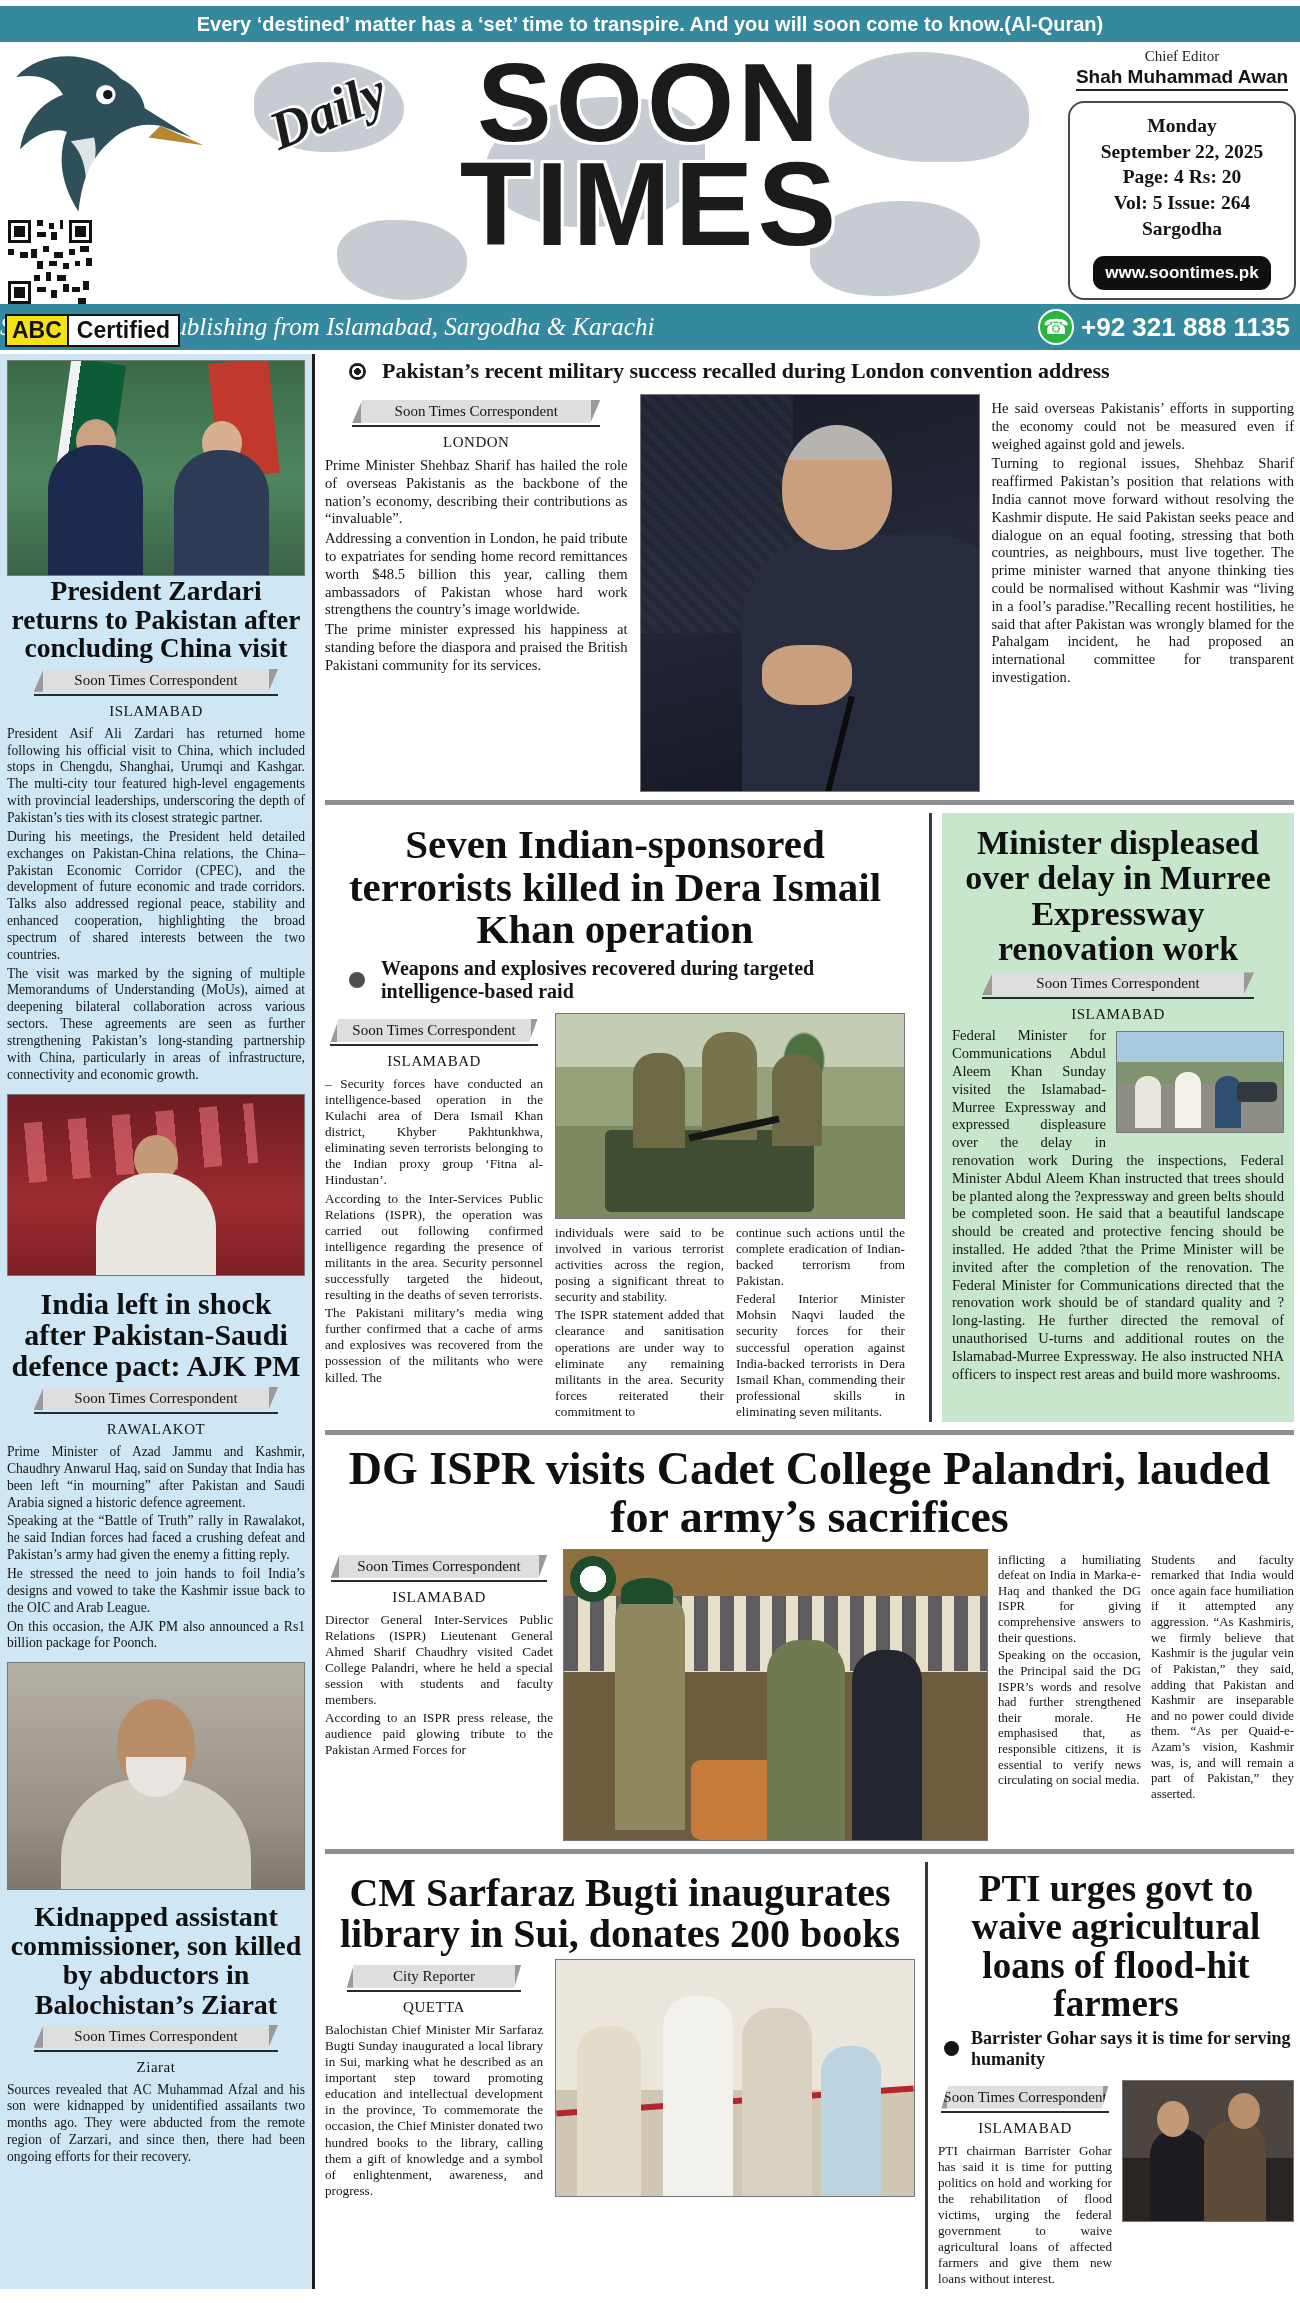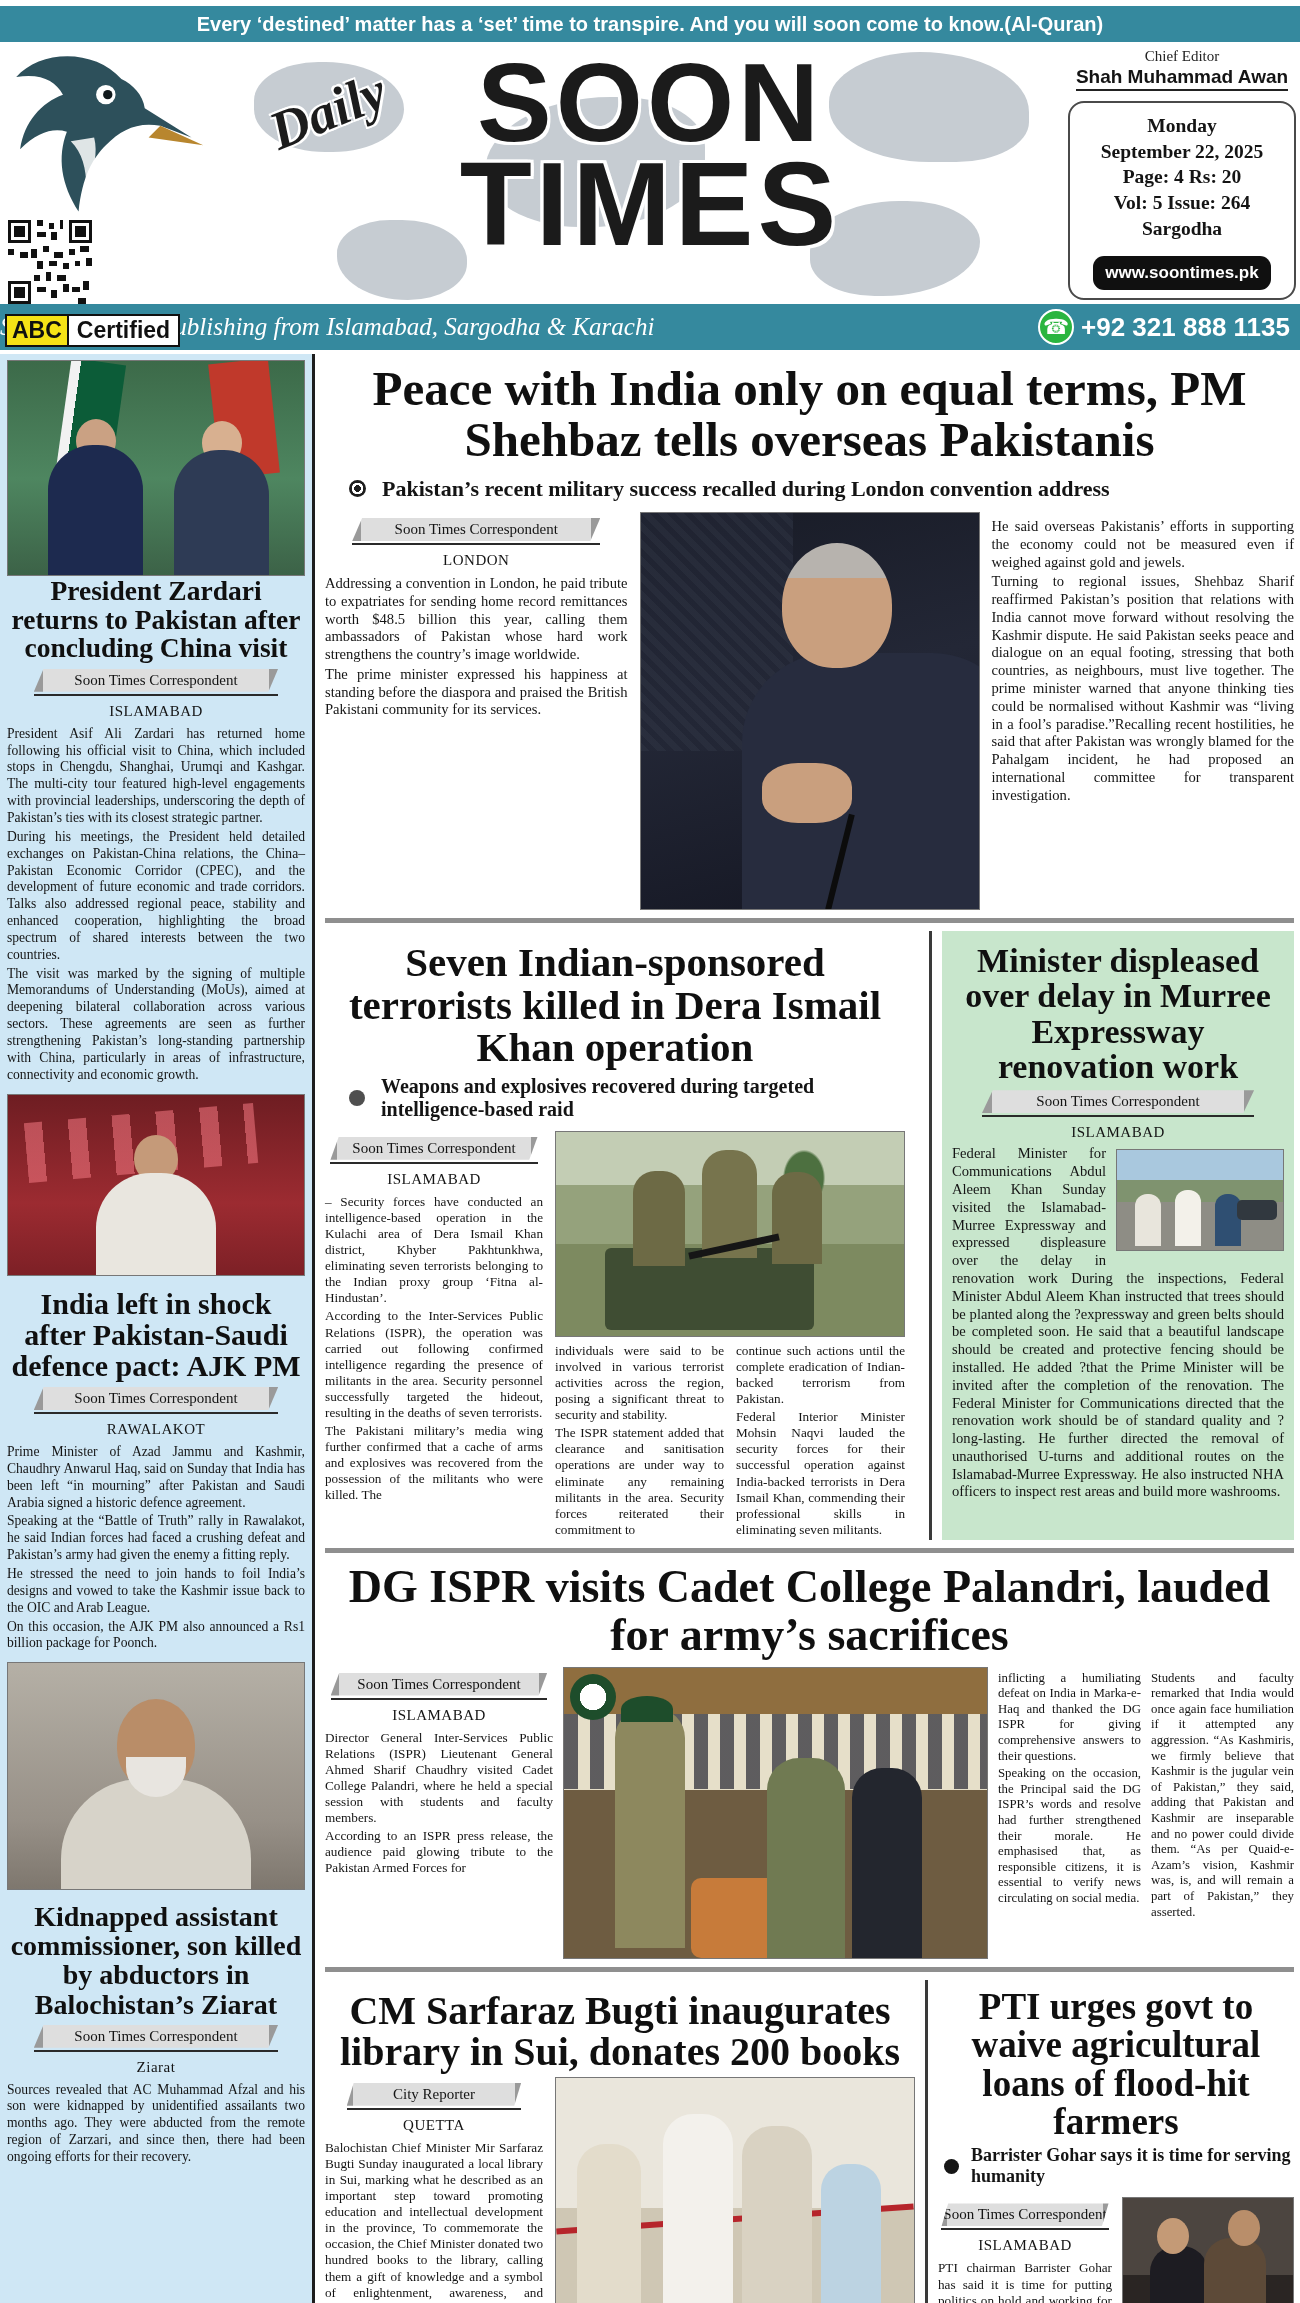--- a/index.html
+++ b/index.html
@@ -296,33 +296,33 @@
       <div class="dateline">Ziarat</div>
       <div class="body fs13s">
         <p>Sources revealed that AC Muhammad Afzal and his son were kidnapped by unidentified assailants two months ago. They were abducted from the remote region of Zarzari, and since then, there had been ongoing efforts for their recovery.</p>
 
       </div>
     </aside>
 
     <div class="main">
 
       <section>
-        <h1 class="hl hl-pm">Peace with India only on equal terms, PM Shehbaz tells overseas Pakistanis</h1>
         <div class="bullet-row b-lg">
           <span class="icon-target"></span>
           <span>Pakistan’s recent military success recalled during London convention address</span>
         </div>
         <div class="row1-cols">
           <div class="c">
             <div class="tag-wrap">
               <div class="tag">Soon Times Correspondent</div>
               <div class="tag-u"></div>
             </div>
             <div class="dateline">LONDON</div>
             <div class="body fs14">
+              <p>Prime Minister Shehbaz Sharif has hailed the role of overseas Pakistanis as the backbone of the nation’s economy, describing their contributions as “invaluable”.</p>
               <p>Addressing a convention in London, he paid tribute to expatriates for sending home record remittances worth $48.5 billion this year, calling them ambassadors of Pakistan whose hard work strengthens the country’s image worldwide.</p>
               <p>The prime minister expressed his happiness at standing before the diaspora and praised the British Pakistani community for its services.</p>
             </div>
           </div>
           <div class="pcol">
             <div class="ph ph-shehbaz">
               <div class="fig screen"></div>
               <div class="fig suit"></div>
               <div class="fig head"></div>
               <div class="fig hand"></div>

